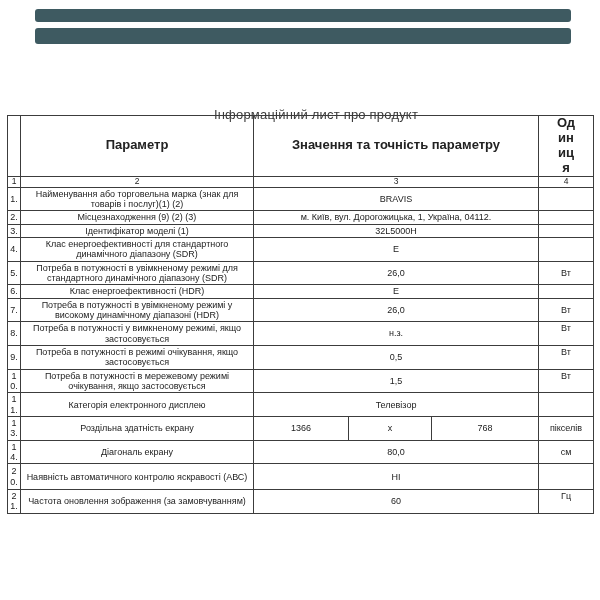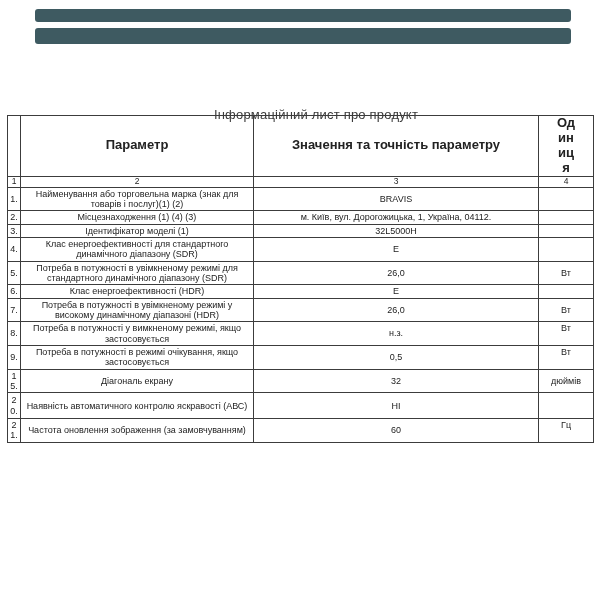--- a/index.html
+++ b/index.html
@@ -72,21 +72,21 @@
   </tr>
 
   <tr>
     <td class="num">1.</td>
     <td class="param">Найменування або торговельна марка (знак для товарів і послуг)(1) (2)</td>
     <td colspan="3" class="val">BRAVIS</td>
     <td class="unit"></td>
   </tr>
   <tr class="h11">
     <td class="num">2.</td>
-    <td class="param">Місцезнаходження (1) (4) (3)</td>
+    <td class="param">Місцезнаходження (9) (2) (3)</td>
     <td colspan="3" class="val small">м. Київ, вул. Дорогожицька, 1, Україна, 04112.</td>
     <td class="unit"></td>
   </tr>
   <tr class="h13">
     <td class="num">3.</td>
     <td class="param">Ідентифікатор моделі (1)</td>
     <td colspan="3" class="val vtop">32L5000H</td>
     <td class="unit"></td>
   </tr>
   <tr>
@@ -118,25 +118,45 @@
     <td class="param">Потреба в потужності у вимкненому режимі, якщо застосовується</td>
     <td colspan="3" class="val">н.з.</td>
     <td class="unit">Вт</td>
   </tr>
   <tr class="ut">
     <td class="num">9.</td>
     <td class="param">Потреба в потужності в режимі очікування, якщо застосовується</td>
     <td colspan="3" class="val">0,5</td>
     <td class="unit">Вт</td>
   </tr>
+  <tr class="ut">
+    <td class="num">10.</td>
+    <td class="param">Потреба в потужності в мережевому режимі очікування, якщо застосовується</td>
+    <td colspan="3" class="val">1,5</td>
+    <td class="unit">Вт</td>
+  </tr>
   <tr class="h11">
-    <td class="num">15.</td>
+    <td class="num">11.</td>
+    <td class="param">Категорія електронного дисплею</td>
+    <td colspan="3" class="val">Телевізор</td>
+    <td class="unit"></td>
+  </tr>
+  <tr class="h11">
+    <td class="num">13.</td>
+    <td class="param">Роздільна здатність екрану</td>
+    <td class="val">1366</td>
+    <td class="val">x</td>
+    <td class="val">768</td>
+    <td class="unit">пікселів</td>
+  </tr>
+  <tr class="h11">
+    <td class="num">14.</td>
     <td class="param">Діагональ екрану</td>
-    <td colspan="3" class="val">32</td>
-    <td class="unit">дюймів</td>
+    <td colspan="3" class="val">80,0</td>
+    <td class="unit">см</td>
   </tr>
   <tr class="pad">
     <td class="num">20.</td>
     <td class="param">Наявність автоматичного контролю яскравості (АВС)</td>
     <td colspan="3" class="val">НІ</td>
     <td class="unit"></td>
   </tr>
   <tr class="ut">
     <td class="num">21.</td>
     <td class="param">Частота оновлення зображення (за замовчуванням)</td>

